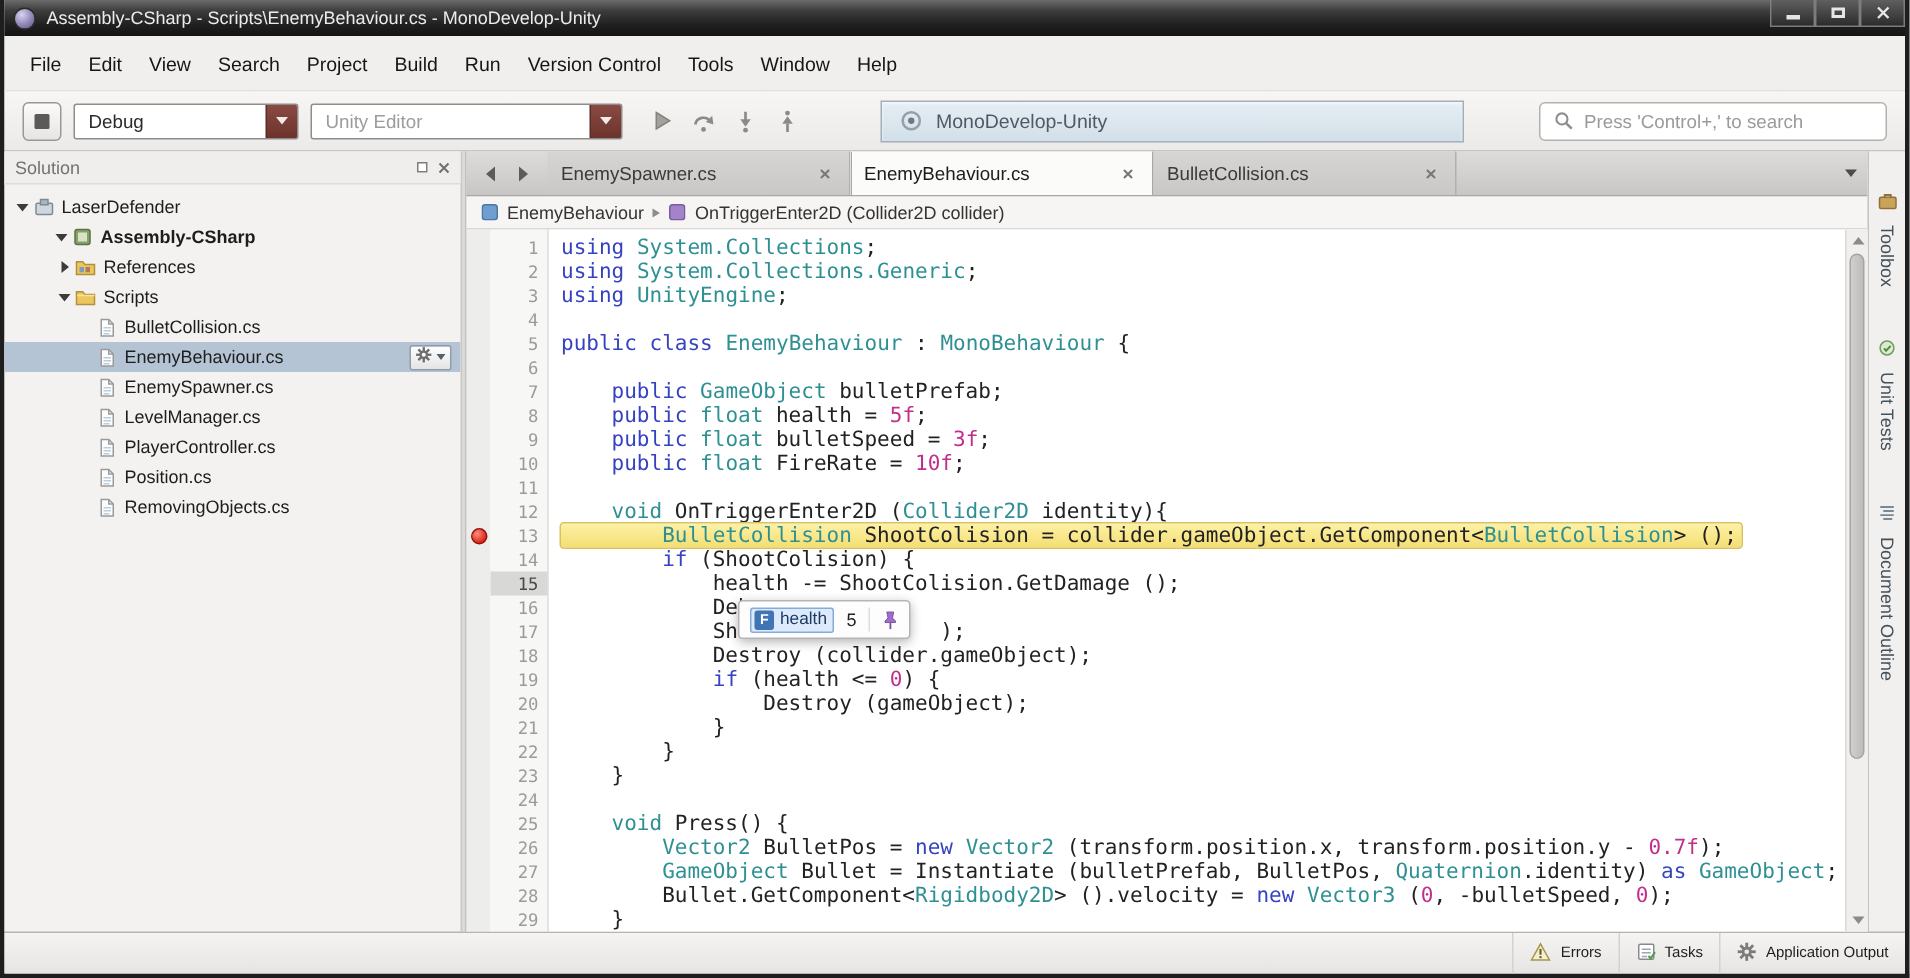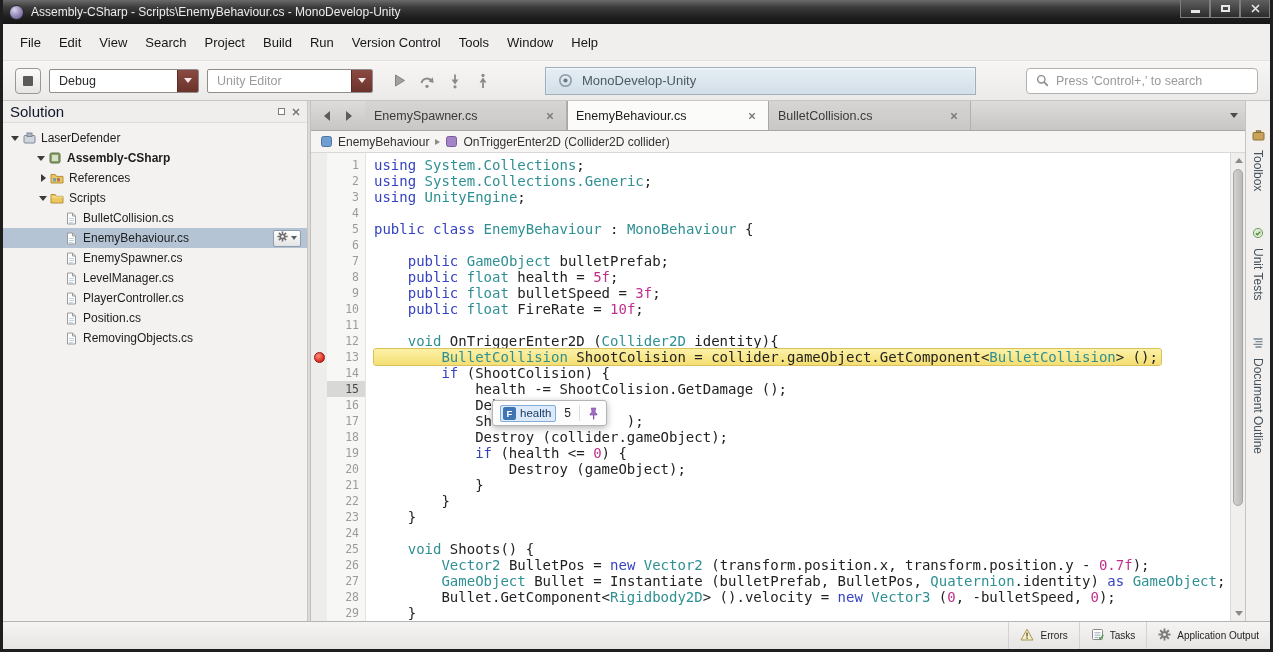--- a/index.html
+++ b/index.html
@@ -22,36 +22,36 @@
   
   .toolbar{height:40px;flex:none;display:flex;align-items:center;padding:0 12px;background:linear-gradient(#f7f6f5,#eceae8);border-bottom:1px solid #c7c5c3;gap:8px}
   .stop-btn{width:26px;height:26px;border:1px solid #9a9896;border-radius:4px;background:linear-gradient(#fbfbfa,#e7e5e3);display:flex;align-items:center;justify-content:center;flex:none}
   .stop-glyph{width:10px;height:10px;background:#5c5a58;border-radius:1px}
   .combo{height:24px;display:flex;align-items:stretch;border:1px solid #8f8d8b;border-radius:2px;background:#fff;flex:none;overflow:hidden}
   .combo-text{display:flex;align-items:center;padding:0 9px;font-size:12.5px;color:#2a2a2a;flex:1;white-space:nowrap}
   .combo.disabled .combo-text{color:#9e9c9a}
   .combo-arrow{width:21px;background:linear-gradient(#8a4a42,#6b332c);border-left:1px solid #5d2b25;display:flex;align-items:center;justify-content:center}
   .combo-arrow::before{content:'';border-left:4px solid transparent;border-right:4px solid transparent;border-top:5px solid #f3e9e7}
   .combo-debug{width:150px}
-  .combo-target{width:166px}
+  .combo-target{width:208px}
   .run-group{display:flex;align-items:center;gap:4px;margin-left:6px}
   .icon-btn{width:24px;height:24px;display:flex;align-items:center;justify-content:center;border-radius:3px}
   .status-pill{flex:1;height:28px;margin:0 42px;border:1px solid #9fb0bd;border-radius:0;background:linear-gradient(#e6eef4,#d2dfe8);display:flex;align-items:center;padding:0 12px;gap:9px;box-shadow:inset 0 1px 2px rgba(255,255,255,.7)}
   .status-pill-text{font-size:13px;color:#4d5a64}
   .searchbox{width:232px;height:26px;border:1px solid #b3b1af;border-radius:4px;background:#fff;display:flex;align-items:center;padding:0 9px;gap:7px;flex:none}
   .searchbox input{border:none;outline:none;flex:1;font-size:12.5px;color:#333;font-family:"Liberation Sans",sans-serif;background:transparent}
   .searchbox input::placeholder{color:#9a9a9a}
 
   
   .main{flex:1;display:flex;min-height:0}
 
   
   .sidebar{width:305px;flex:none;background:#f3f2f1;display:flex;flex-direction:column;border-right:1px solid #c9c7c5}
   .pad-header{height:22px;flex:none;display:flex;align-items:center;padding:0 7px;background:#efeeec;border-bottom:1px solid #dedcda}
-  .pad-title{font-size:15px;color:#0f172a}
+  .pad-title{font-size:12px;color:#737373}
   .pad-hdr-icons{margin-left:auto;display:flex;align-items:center;gap:7px}
   .dock-glyph{width:7px;height:7px;border:1px solid #7c7c7c;background:#fff}
   .tree{padding-top:5px;overflow:hidden}
   .trow{height:20px;display:flex;align-items:center;font-size:12px;color:#1d1d1d;white-space:nowrap}
   .trow.bold .tlabel{font-weight:bold}
   .trow.selected{background:#b5c4d5}
   .exp{width:12px;height:20px;flex:none;display:flex;align-items:center;justify-content:center}
   .exp.open::before{content:'';border-left:4px solid transparent;border-right:4px solid transparent;border-top:5px solid #3b3b3b}
   .exp.closed::before{content:'';border-top:4px solid transparent;border-bottom:4px solid transparent;border-left:5px solid #3b3b3b}
   .ticon{width:16px;flex:none;display:flex;align-items:center;justify-content:center;margin-right:4px}
@@ -530,21 +530,21 @@
               <div class="txt"><span class="tk-p">    }</span></div>
             </div>
             <div class="cl">
               <div class="gut"></div>
               <div class="num">24</div>
               <div class="txt"></div>
             </div>
             <div class="cl">
               <div class="gut"></div>
               <div class="num">25</div>
-              <div class="txt"><span class="tk-p">    </span><span class="tk-t">void</span><span class="tk-p"> Shoots() {</span></div>
+              <div class="txt"><span class="tk-p">    </span><span class="tk-t">void</span><span class="tk-p"> Press() {</span></div>
             </div>
             <div class="cl">
               <div class="gut"></div>
               <div class="num">26</div>
               <div class="txt"><span class="tk-p">        </span><span class="tk-t">Vector2</span><span class="tk-p"> BulletPos = </span><span class="tk-k">new</span><span class="tk-p"> </span><span class="tk-t">Vector2</span><span class="tk-p"> (transform.position.x, transform.position.y - </span><span class="tk-num">0.7f</span><span class="tk-p">);</span></div>
             </div>
             <div class="cl">
               <div class="gut"></div>
               <div class="num">27</div>
               <div class="txt"><span class="tk-p">        </span><span class="tk-t">GameObject</span><span class="tk-p"> Bullet = Instantiate (bulletPrefab, BulletPos, </span><span class="tk-t">Quaternion</span><span class="tk-p">.identity) </span><span class="tk-k">as</span><span class="tk-p"> </span><span class="tk-t">GameObject</span><span class="tk-p">;</span></div>

